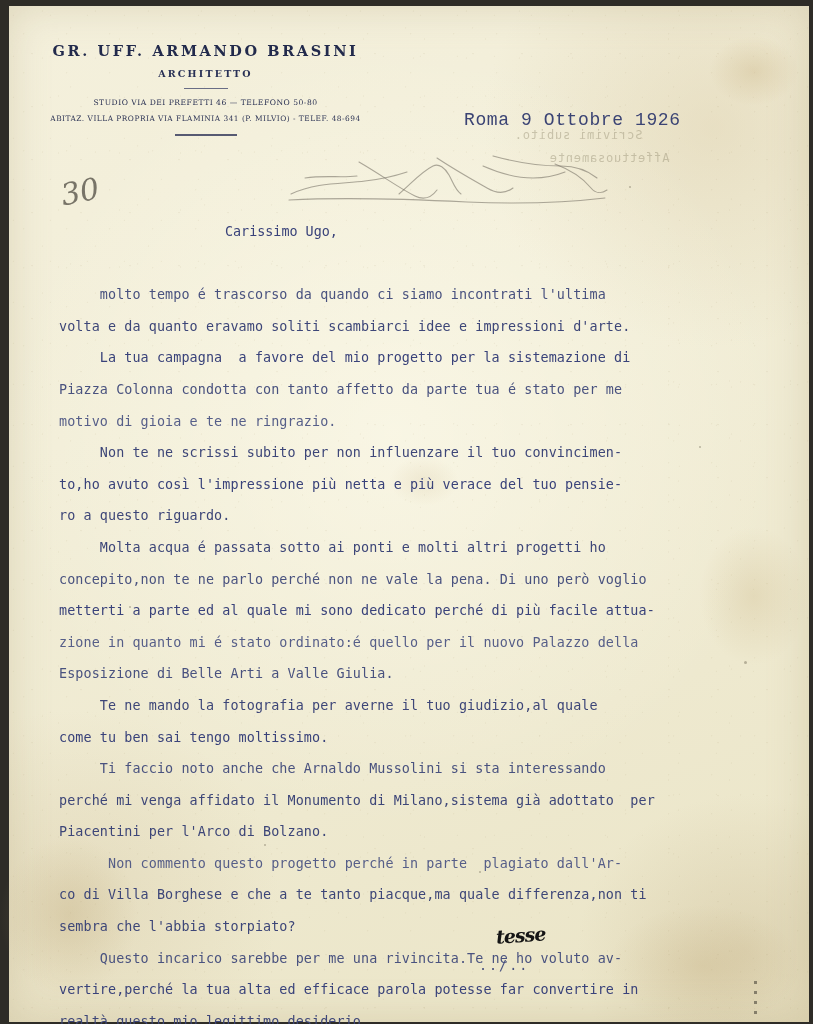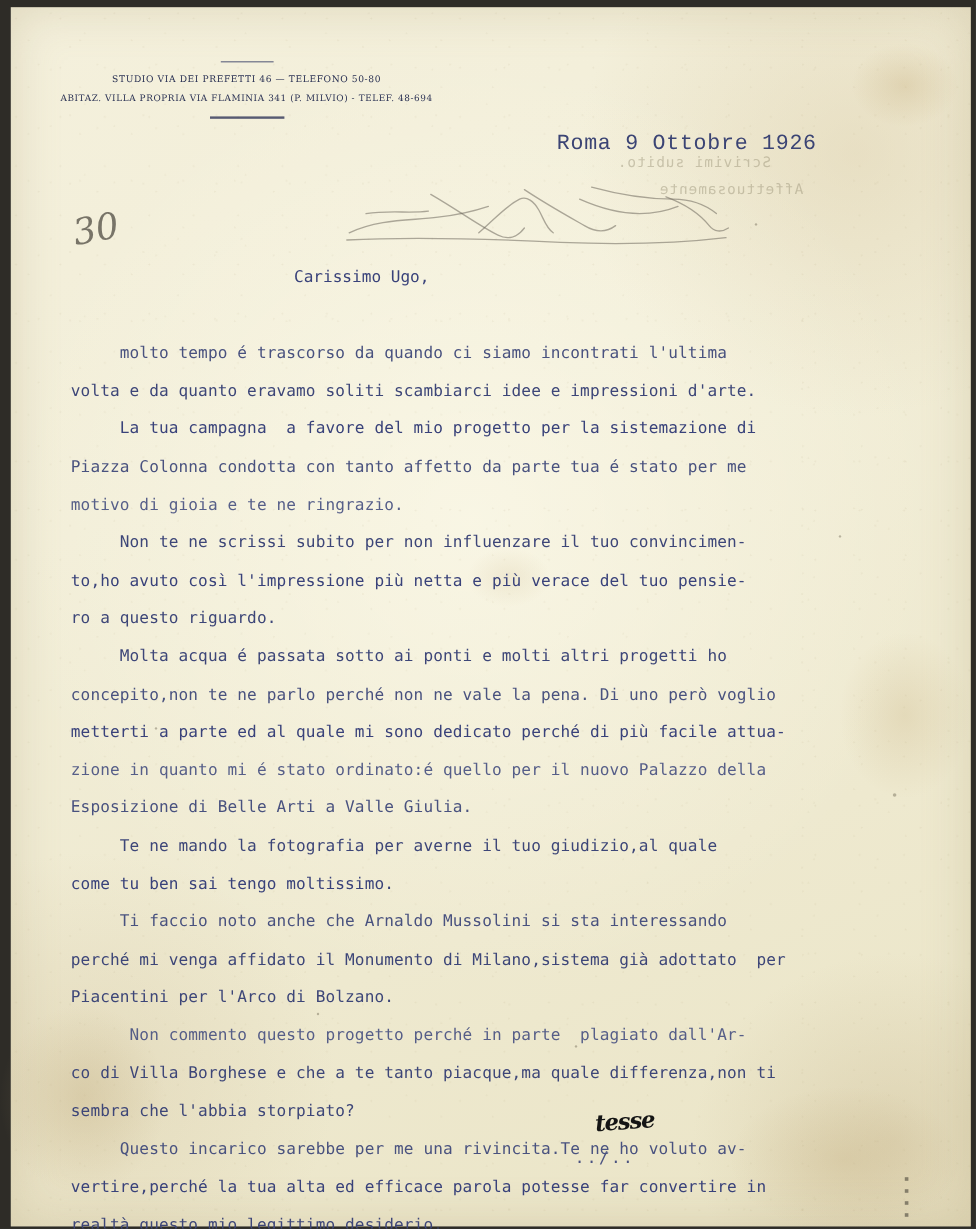--- a/index.html
+++ b/index.html
@@ -184,21 +184,21 @@
     white-space: pre;
   }
   #body .ln { display: block; height: 31.6px; }
   
   #body .ln:nth-child(3n)   { color: #49527f; }
   #body .ln:nth-child(4n+1) { color: #39427a; }
   #body .ln:nth-child(7n)   { color: #4d5684; opacity: 0.94; }
 
   #salutation {
     position: absolute;
-    left: 236px;
+    left: 216px;
     top: 218px;
     font-family: "DejaVu Sans Mono", monospace;
     font-size: 13.4px;
     color: #39427a;
     white-space: pre;
   }
 
   
   #ink-correction {
     position: absolute;
@@ -267,20 +267,22 @@
                 background: radial-gradient(ellipse, rgba(198,176,130,0.18), rgba(198,176,130,0) 70%);"></div>
 
     <div class="speck" style="left:620px; top:180px; width:2px; height:2px;"></div>
     <div class="speck" style="left:690px; top:440px; width:2px; height:2px;"></div>
     <div class="speck" style="left:735px; top:655px; width:3px; height:3px;"></div>
     <div class="speck" style="left:255px; top:838px; width:2px; height:2px;"></div>
     <div class="speck" style="left:120px; top:600px; width:2px; height:2px;"></div>
     <div class="speck" style="left:470px; top:865px; width:2px; height:2px;"></div>
 
     <div id="letterhead">
+      <div class="lh-name">GR. UFF. ARMANDO BRASINI</div>
+      <div class="lh-sub">ARCHITETTO</div>
       <div class="lh-rule-short"></div>
       <div class="lh-addr">STUDIO VIA DEI PREFETTI 46 — TELEFONO 50-80</div>
       <div class="lh-addr second">ABITAZ. VILLA PROPRIA VIA FLAMINIA 341 (P. MILVIO) - TELEF. 48-694</div>
       <div class="lh-rule-bottom"></div>
     </div>
 
     <div id="dateline">Roma 9 Ottobre 1926</div>
 
     <div class="ghost" id="ghost1">Scrivimi subito.</div>
     <div class="ghost" id="ghost2">Affettuosamente</div>

